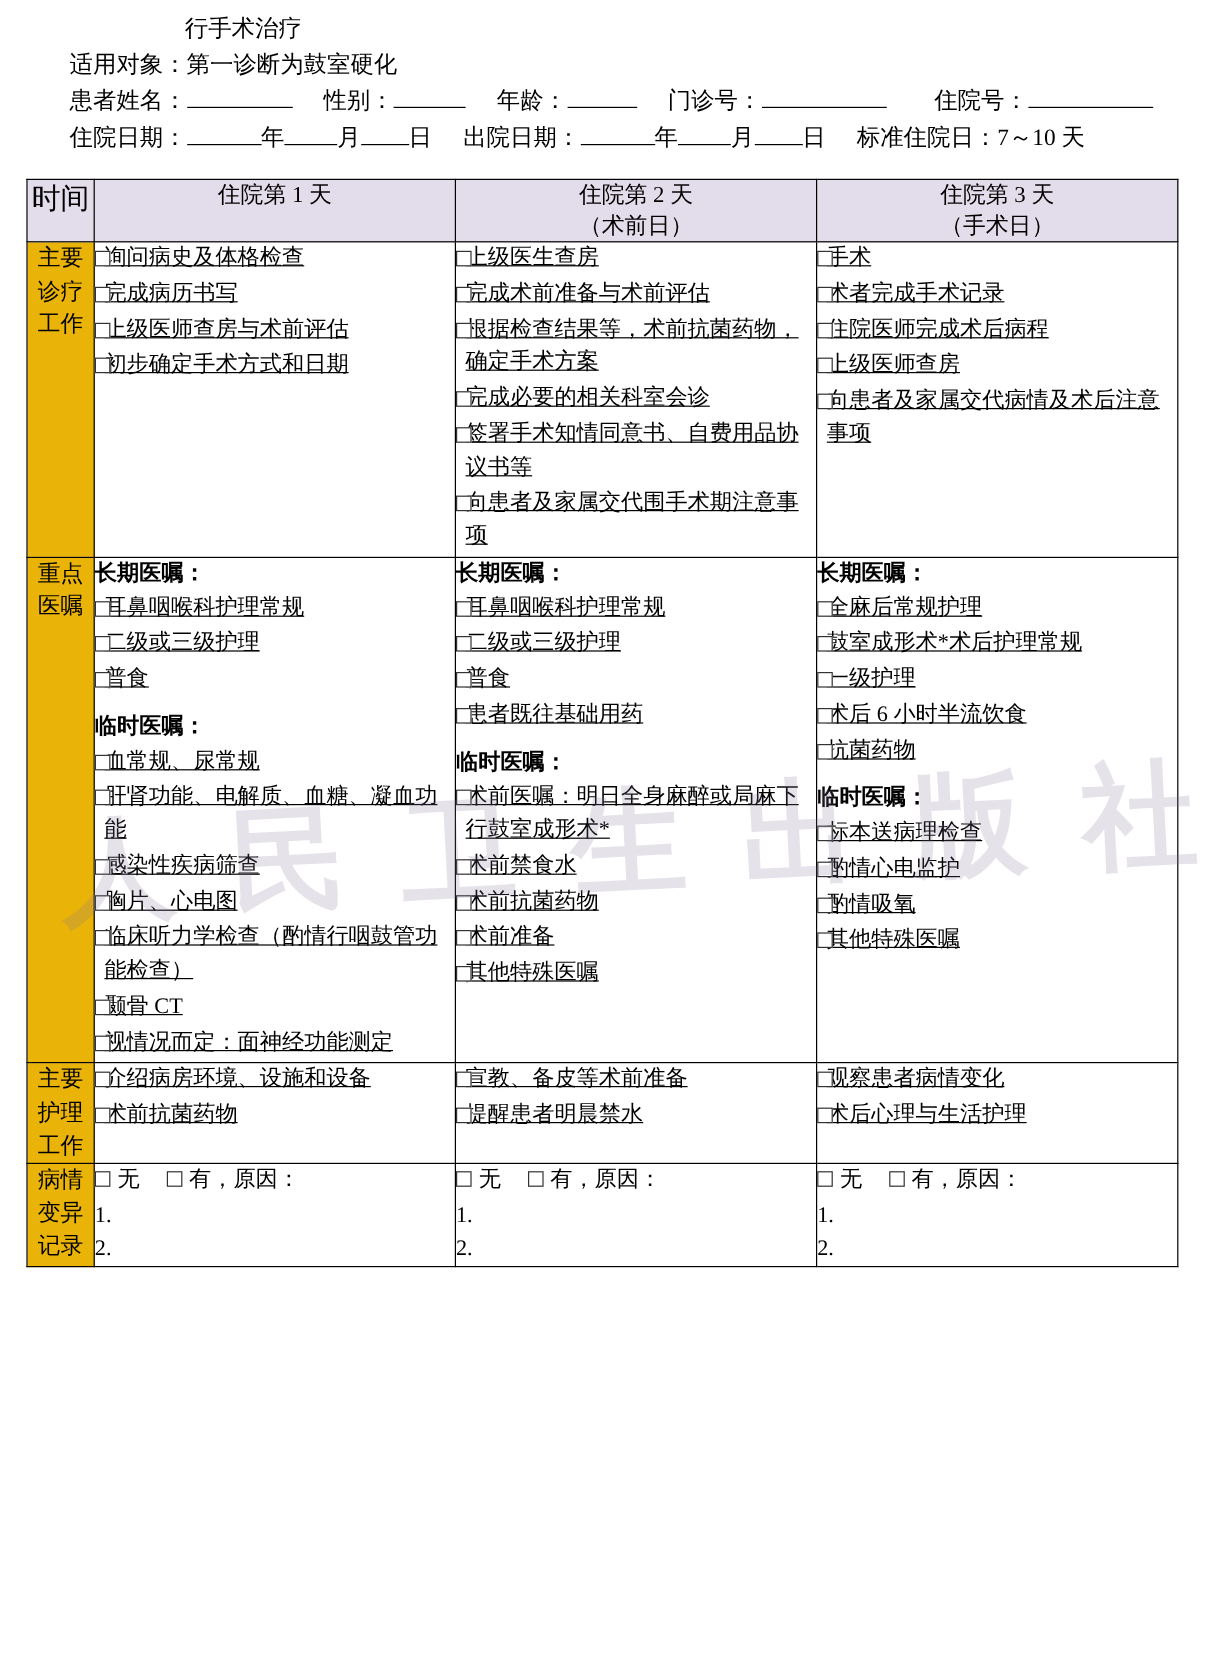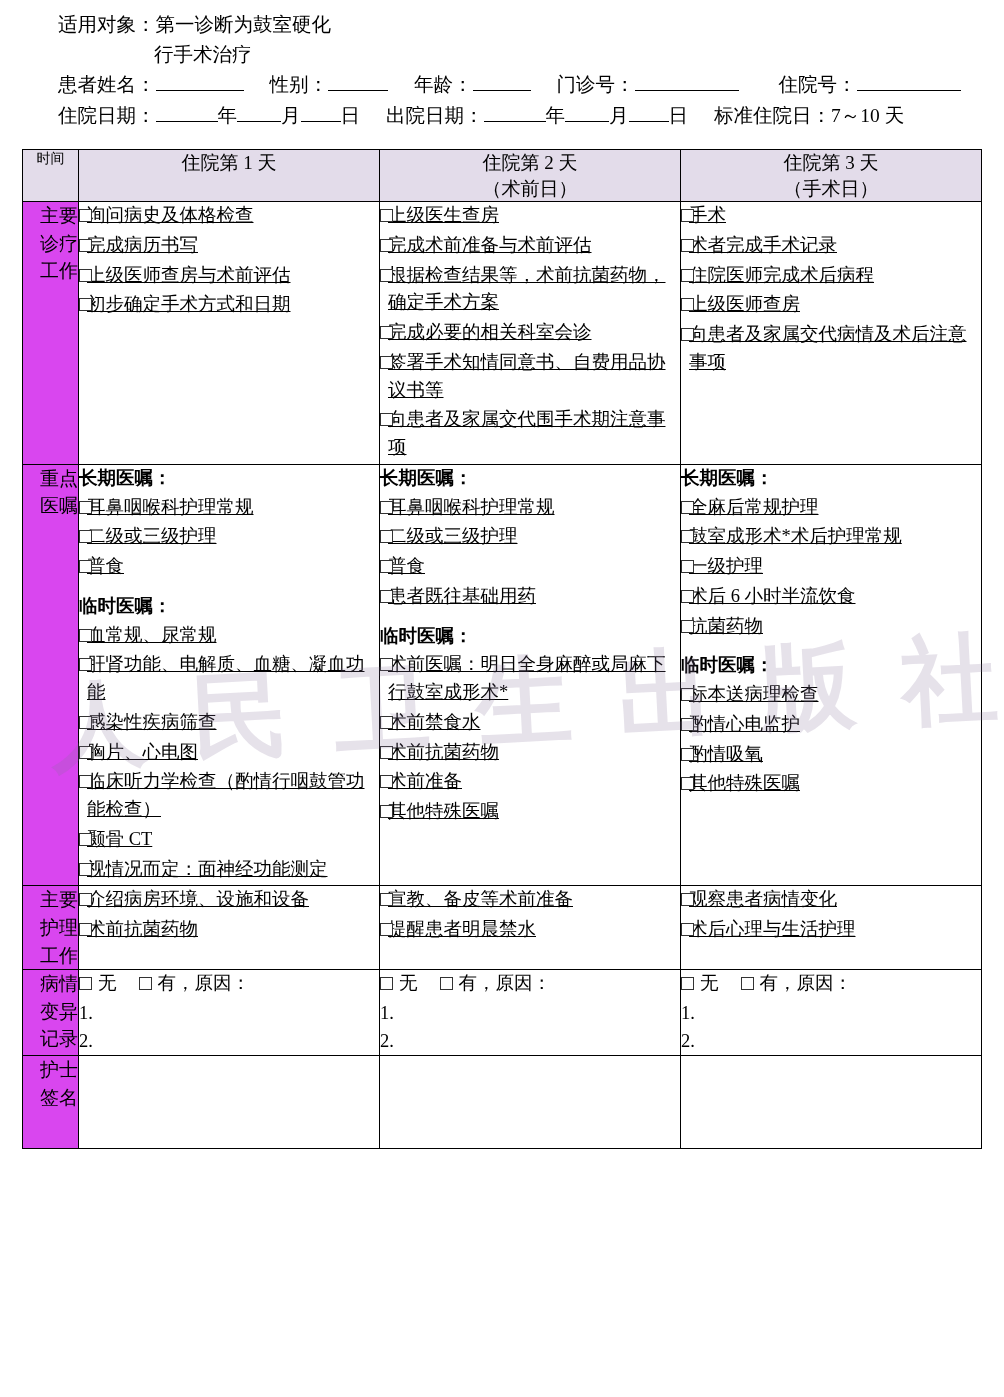--- a/index.html
+++ b/index.html
@@ -69,26 +69,26 @@
   thead th {
     background: #e3dcea;
     text-align: center;
     font-weight: normal;
     font-size: 19px;
     padding: 13px 4px;
     line-height: 1.35;
     vertical-align: middle;
   }
   th.time-head {
-    font-size: 14px;
+    font-size: 24px;
     margin-top: 20px;
   }
   td.rowlabel {
-    background: #d946ef;
-    text-align: right;
+    background: #eab308;
+    text-align: center;
     font-size: 19px;
     line-height: 1.45;
     vertical-align: middle;
     padding: 6px 6px;
   }
   td.cell {
     font-size: 18.5px;
     line-height: 1.5;
     padding: 12px 12px 14px 14px;
   }
@@ -155,22 +155,22 @@
   }
 </style>
 </head>
 <body>
 
 <div class="page">
 
   <div class="watermark">人民卫生出版社</div>
 
   <div class="hdr">
+    <div class="hdr-row hdr-indent">行手术治疗</div>
     <div class="hdr-row">适用对象：第一诊断为鼓室硬化</div>
-    <div class="hdr-row hdr-indent">行手术治疗</div>
 
     <div class="hdr-row">
       <span>患者姓名：</span><span class="blank b-name"></span><span class="sp"></span><span>性别：</span><span class="blank b-sex"></span><span class="sp"></span><span>年龄：</span><span class="blank b-age"></span><span class="sp"></span><span>门诊号：</span><span class="blank b-out"></span><span class="sp-l"></span><span>住院号：</span><span class="blank b-in"></span>
     </div>
 
     <div class="hdr-row">
       <span>住院日期：</span><span class="blank b-year"></span><span>年</span><span class="blank b-month"></span><span>月</span><span class="blank b-day"></span><span>日</span><span class="sp"></span><span>出院日期：</span><span class="blank b-year"></span><span>年</span><span class="blank b-month"></span><span>月</span><span class="blank b-day"></span><span>日</span><span class="sp"></span><span>标准住院日：7～10 天</span>
     </div>
   </div>
 
@@ -344,26 +344,17 @@
         </td>
         <td class="cell">
           <div class="var-opts">
             <span class="ibox"></span><span>无</span><span class="var-gap"></span><span class="ibox"></span><span>有，原因：</span>
           </div>
           <div class="numline">1.</div>
           <div class="numline">2.</div>
         </td>
       </tr>
 
-      <tr>
-        <td class="rowlabel sign">
-          <div>护士</div>
-          <div>签名</div>
-        </td>
-        <td class="cell sign"></td>
-        <td class="cell sign"></td>
-        <td class="cell sign"></td>
-      </tr>
 
 
     </tbody>
   </table>
 </div>
 
 </body></html>

